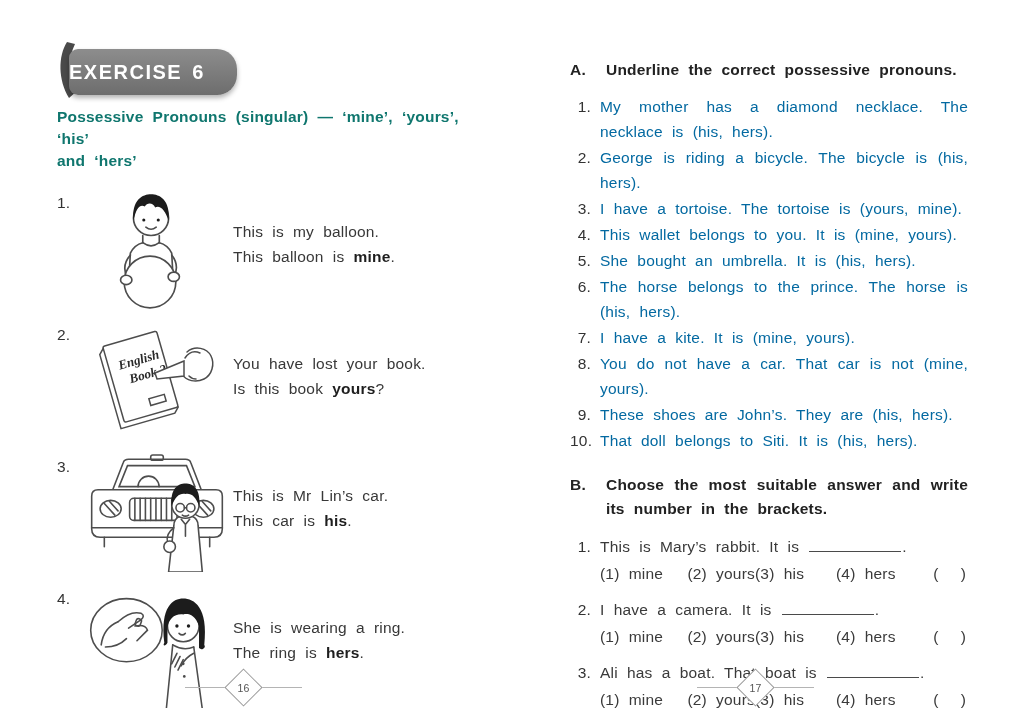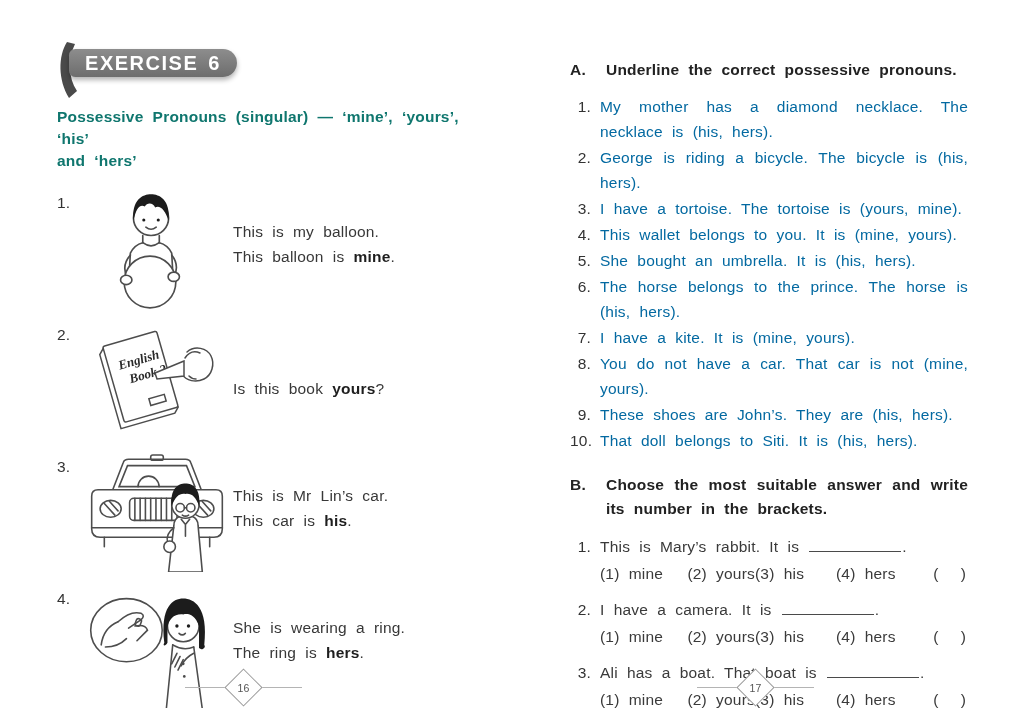--- a/index.html
+++ b/index.html
@@ -7,23 +7,23 @@
     width:1024px;height:724px;position:relative;overflow:hidden;
     background:#ffffff;color:#3a3a3a;
     font-family:"Liberation Sans",sans-serif;
     font-size:15.5px;letter-spacing:.2px;word-spacing:.3em;
   }
   
   .left-page{position:absolute;left:57px;top:46px;width:420px;}
   .banner{position:relative;width:186px;height:44px;margin-left:2px;}
   .banner .ribbon{position:absolute;left:-4px;top:-4px;}
   .banner .pill{
-    position:absolute;left:10px;top:3px;width:168px;height:28px;
+    position:absolute;left:10px;top:3px;width:168px;height:46px;
     border-radius:9px 20px 20px 9px;
-    display:flex;align-items:center;justify-content:center;
+    display:flex;align-items:center;justify-content:flex-start;
     color:#fff;font-weight:bold;font-size:20px;letter-spacing:1.5px;word-spacing:.15em;
     box-shadow:0 3px 5px rgba(0,0,0,.3);
   }
   .lesson-title{font-weight:bold;color:#0f766e;font-size:15.5px;line-height:22px;margin:16px 0 0 0;}
   .items{margin-top:18px;}
   .item{display:flex;height:128px;margin-bottom:4px;}
   .item-num{width:26px;padding-top:4px;color:#333;}
   .item-illo{width:150px;position:relative;}
   .item-text{flex:1;padding-top:29px;line-height:25px;color:#383838;}
   .item-text b{color:#1e1e1e;}
@@ -116,21 +116,21 @@
             <g>
               <path d="M104,28 C112,21 124,24 128,32 C132,40 129,51 121,55 C113,59 103,57 99,50" fill="#ffffff"></path>
               <path d="M101,37 L72,49 L74,55 L101,52 Z" fill="#ffffff"></path>
               <path d="M102,34 Q108,25 117,29"></path>
               <path d="M106,52 q3,3 7,3"></path>
             </g>
           </g>
         </svg>
       </div>
       <div class="item-text">
-        <b></b><span></span><br>
+        <span>You have lost your book.</span><b></b><span></span><br>
         <span>Is this book </span><b>yours</b><span>?</span>
       </div>
     </div>
 
     <div class="item">
       <div class="item-num">3.</div>
       <div class="item-illo">
         <svg width="148" height="118" viewBox="0 0 140 112">
           <g stroke="#4d4d4d" stroke-width="1.5" fill="none" stroke-linecap="round">
             <path d="M28,34 L38,8 Q39,5 43,5 L97,5 Q101,5 102,8 L112,34"></path>

